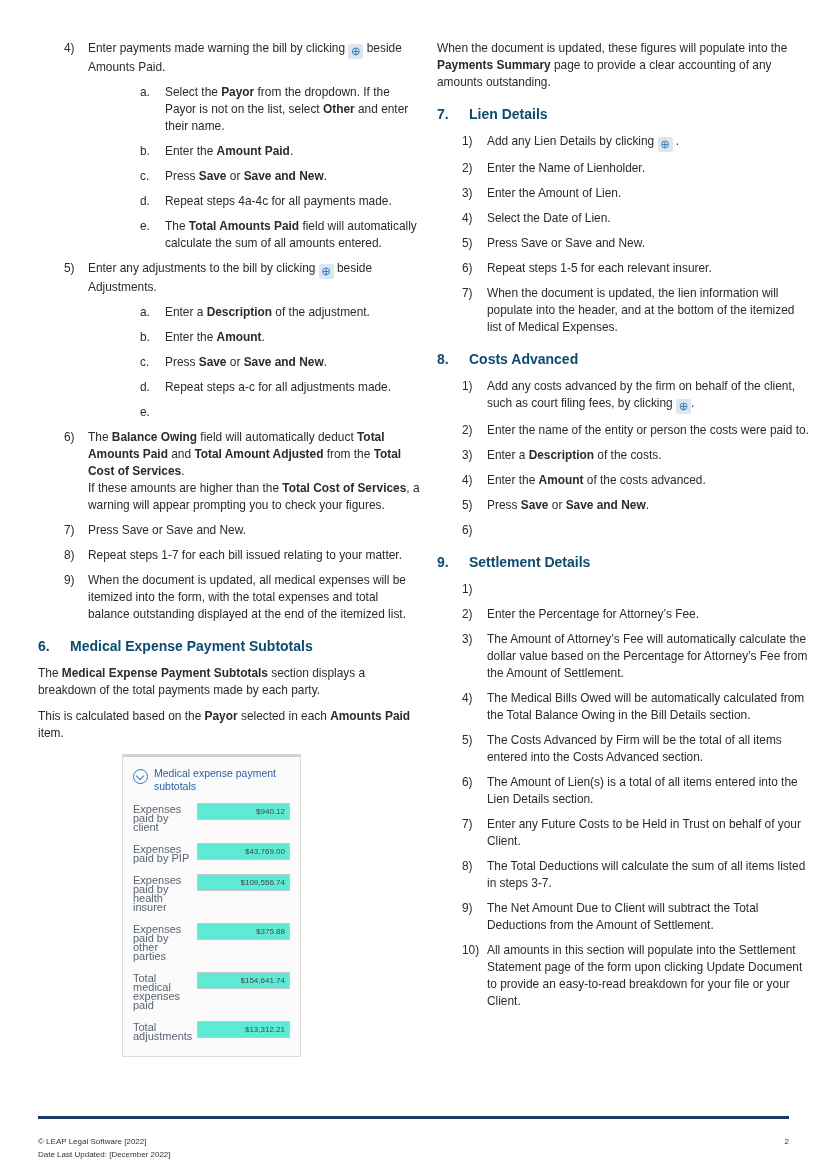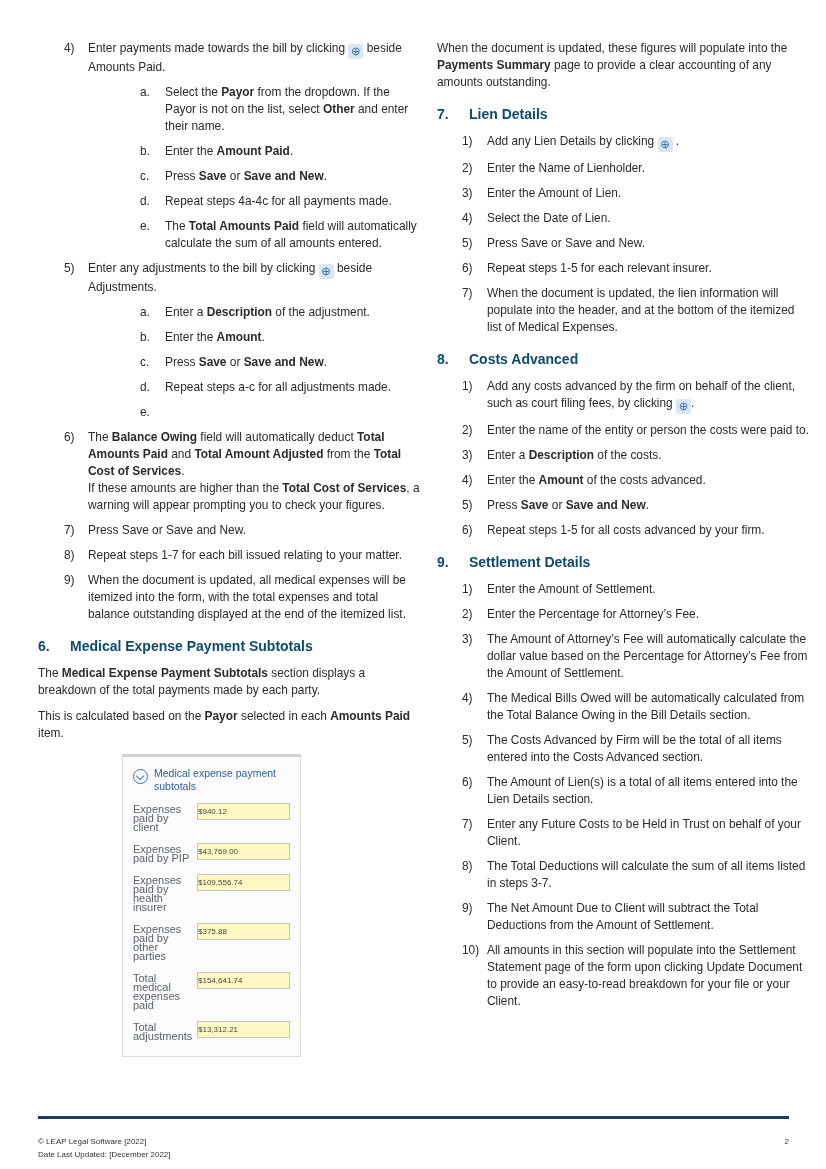--- a/index.html
+++ b/index.html
@@ -35,38 +35,38 @@
     padding:8px 10px 4px;
   }
   .shot-head{display:flex;gap:6px;margin:2px 0 10px;}
   .chev{width:13px;height:13px;border:1.5px solid #3a76bb;border-radius:50%;flex:none;position:relative;margin-top:2px;box-sizing:content-box;}
   .chev-mark{position:absolute;left:3.2px;top:2.6px;width:5px;height:5px;border-right:1.5px solid #3a76bb;border-bottom:1.5px solid #3a76bb;transform:rotate(45deg);}
   .shot-title{font-size:10.5px;line-height:13px;color:#2e5f9e;}
   .shot-row{display:flex;align-items:flex-start;margin-bottom:11px;}
   .shot-label{width:60px;flex:none;font-size:11px;line-height:9px;color:#5a6470;padding-top:2px;}
   .shot-input{
     flex:1;margin-left:4px;height:15px;line-height:15px;box-sizing:content-box;
-    border:1px solid #c3c7cc;background:#fef9c3;
-    font-size:8px;color:#474747;padding-right:4px;
+    border:1px solid #c3c7cc;background:#5eead4;
+    font-size:8px;color:#474747;text-align:right;padding-right:4px;
   }
 
   
   .footer{position:absolute;left:38px;right:37px;top:1116px;}
   .footer-rule{height:3px;background:#1f3864;}
   .footer-row{display:flex;justify-content:space-between;align-items:flex-start;margin-top:16px;font-size:8px;line-height:13px;color:#333333;}
 </style>
 </head>
 <body>
 
 <div class="page">
   <div class="columns">
     <div class="col-left" id="col-left">
         <div class="li lvl1">
           <span class="marker">4)</span>
-          <span class="txt"><span class="">Enter payments made towards the bill by clicking </span><span class="add-icon">⊕</span><span class=""> beside Amounts Paid.</span></span>
+          <span class="txt"><span class="">Enter payments made warning the bill by clicking </span><span class="add-icon">⊕</span><span class=""> beside Amounts Paid.</span></span>
         </div>
         <div class="li lvl2">
           <span class="marker">a.</span>
           <span class="txt"><span class="">Select the </span><span class="b">Payor</span><span class=""> from the dropdown. If the Payor is not on the list, select </span><span class="b">Other</span><span class=""> and enter their name.</span></span>
         </div>
         <div class="li lvl2">
           <span class="marker">b.</span>
           <span class="txt"><span class="">Enter the </span><span class="b">Amount Paid</span><span class="">.</span></span>
         </div>
         <div class="li lvl2">
@@ -203,26 +203,24 @@
         <div class="li lvl1">
           <span class="marker">4)</span>
           <span class="txt"><span class="">Enter the </span><span class="b">Amount</span><span class=""> of the costs advanced.</span></span>
         </div>
         <div class="li lvl1">
           <span class="marker">5)</span>
           <span class="txt"><span class="">Press </span><span class="b">Save</span><span class=""> or </span><span class="b">Save and New</span><span class="">.</span></span>
         </div>
         <div class="li lvl1">
           <span class="marker">6)</span>
-          <span class="txt"><span class="">Repeat steps 1-5 for all costs advanced by your firm.</span></span>
         </div>
         <div class="heading"><span class="hmark">9.</span><span>Settlement Details</span></div>
         <div class="li lvl1">
           <span class="marker">1)</span>
-          <span class="txt"><span class="">Enter the Amount of Settlement.</span></span>
         </div>
         <div class="li lvl1">
           <span class="marker">2)</span>
           <span class="txt"><span class="">Enter the Percentage for Attorney’s Fee.</span></span>
         </div>
         <div class="li lvl1">
           <span class="marker">3)</span>
           <span class="txt"><span class="">The Amount of Attorney’s Fee will automatically calculate the dollar value based on the Percentage for Attorney’s Fee from the Amount of Settlement.</span></span>
         </div>
         <div class="li lvl1">

